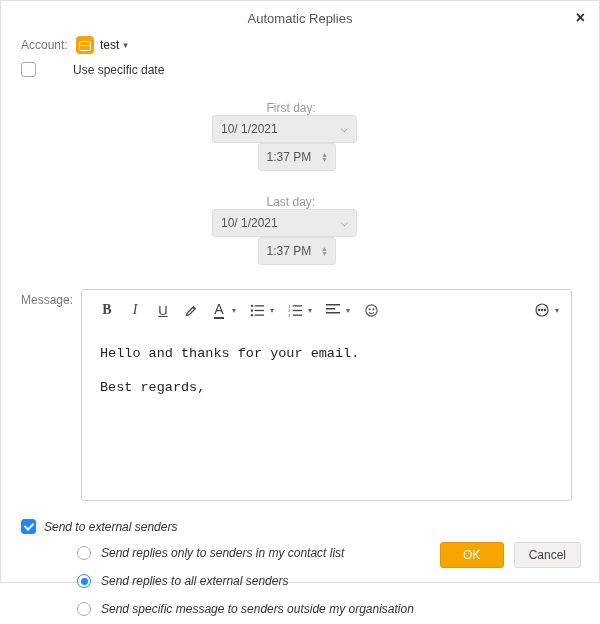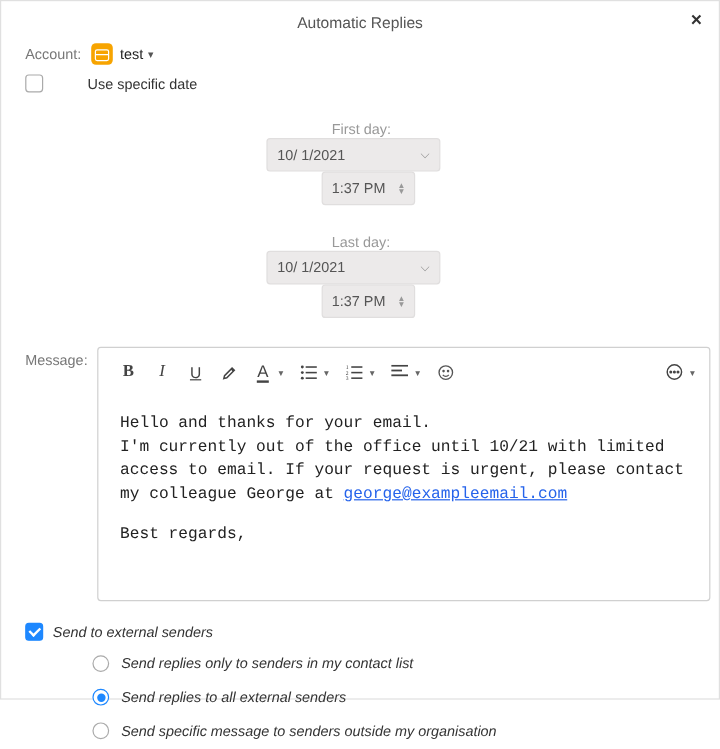--- a/index.html
+++ b/index.html
@@ -9,21 +9,21 @@
     font-size: 12px;
     color: #333;
     background: #fff;
     width: 600px;
     height: 624px;
     position: relative;
   }
   .dialog { width:600px; height:583px; border:1px solid #e0e0e0; position:relative; }
   .titlebar { text-align:center; padding:10px 0 6px 0; font-size:13px; color:#555; position:relative;}
   .close-x { position:absolute; right:14px; top:8px; font-size:16px; color:#333; cursor:pointer; font-weight:bold;}
-  .content { padding: 4px 7px 0 20px; }
+  .content { padding: 4px 27px 0 20px; }
   .row { display:flex; align-items:center; margin-bottom:8px; }
   .label { width:55px; color:#777; font-size:12px; }
   .label-date { width:60px; color:#999; font-size:12px; }
   .account-mail-icon { width:18px; height:18px; display:inline-block; background:#F7A400; border-radius:4px; position:relative; margin-right:6px;}
   .account-mail-icon::before { content:""; position:absolute; left:3px; right:3px; top:5px; height:8px; border:1.5px solid #fff; border-radius:2px;}
   .account-mail-icon::after { content:""; position:absolute; left:3px; right:3px; top:5px; height:4px; border-bottom:1.5px solid #fff; border-left:1.5px solid transparent; border-right:1.5px solid transparent; transform: scaleY(1);}
   .account-name { font-size:12px; color:#222; margin-right:4px;}
   .chev { font-size:9px; color:#555;}
   .checkbox-row { display:flex; align-items:center; margin: 14px 0 10px 0; }
   .checkbox-row.sub { margin-left:0; margin-top:10px; margin-bottom:10px;}
@@ -188,23 +188,20 @@
                 <circle cx="12" cy="12" r="9"></circle>
                 <circle cx="7.5" cy="12" r="1" fill="#444"></circle>
                 <circle cx="12" cy="12" r="1" fill="#444"></circle>
                 <circle cx="16.5" cy="12" r="1" fill="#444"></circle>
               </svg>
           </span>
           <span class="tool-chev" style="margin-right:0;">▾</span>
         </div>
         <div class="editor-body">
           <div>Hello and thanks for your email.</div>
-          <div>
-            <span>I'm currently out of the office until 10/21 with limited access to email. If your request is urgent, please contact my colleague George at </span><a href="#">george@exampleemail.com</a>
-          </div>
           <div style="height:14px;"></div>
           <div>Best regards,</div>
         </div>
       </div>
     </div>
 
     <div class="ext-section">
       <div class="checkbox-row" style="margin-top:16px;">
         <span class="cb checked"></span>
         <span class="cb-label">Send to external senders</span>
@@ -220,14 +217,18 @@
         </div>
         <div class="radio-row">
           <span class="radio"></span>
           <span class="radio-label">Send specific message to senders outside my organisation</span>
         </div>
       </div>
     </div>
 
   </div>
 
+  <div class="footer">
+    <div class="btn btn-primary">OK</div>
+    <div class="btn btn-default">Cancel</div>
+  </div>
 
 </div>
 
 </body></html>

